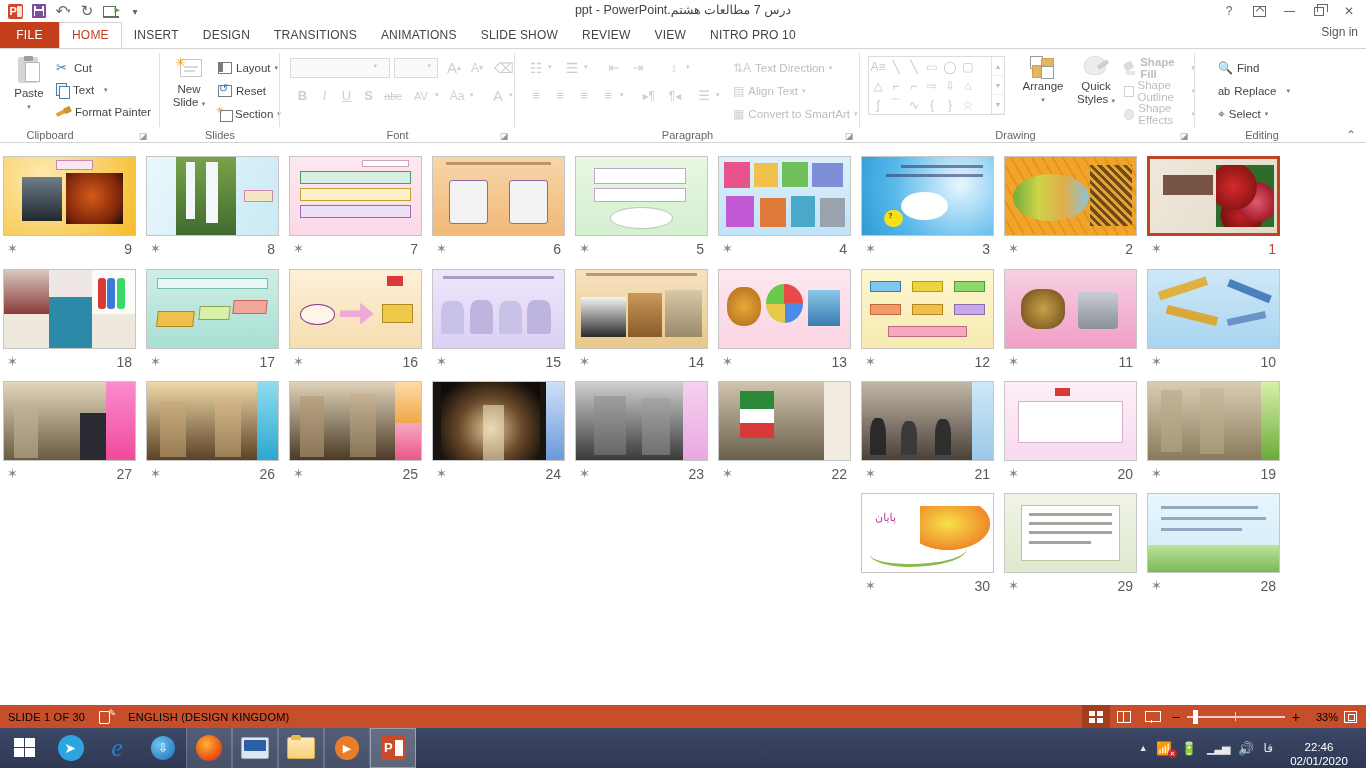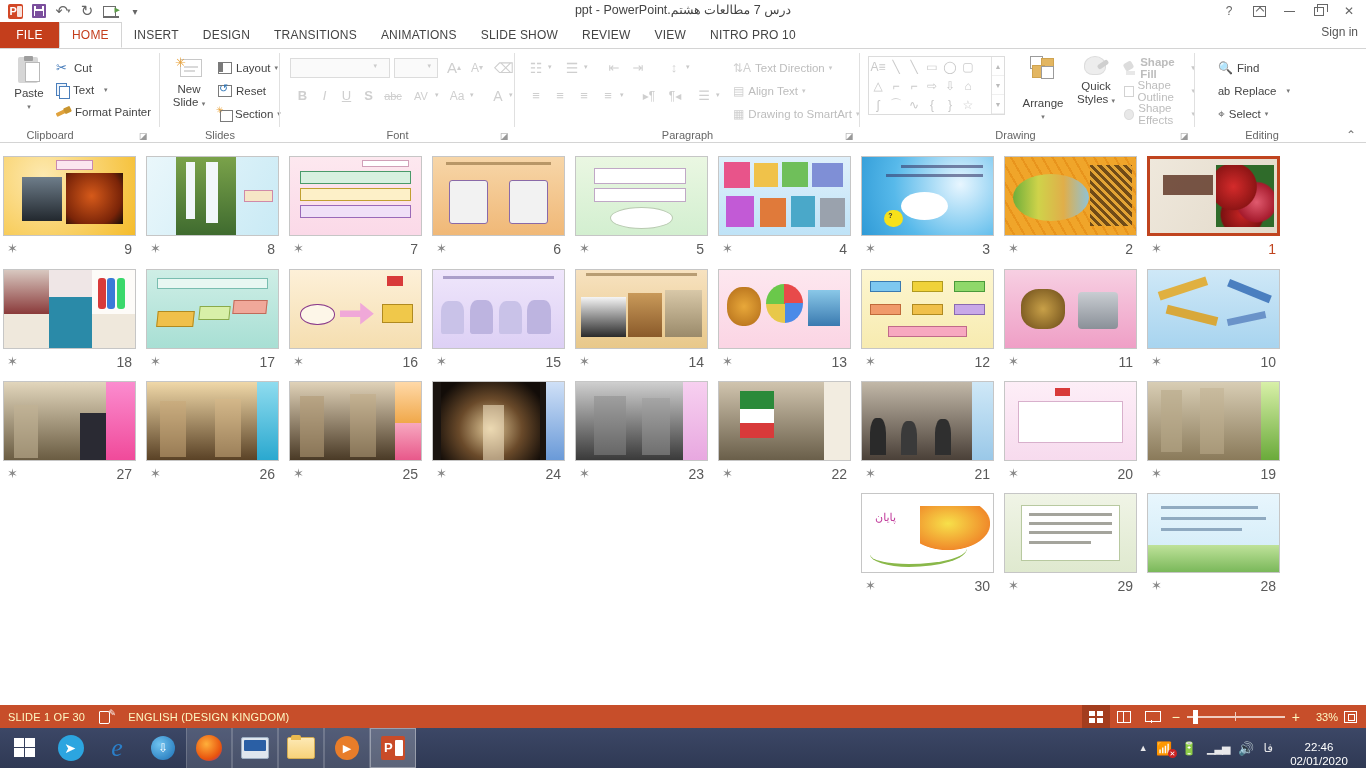--- a/index.html
+++ b/index.html
@@ -122,21 +122,21 @@
   .slidecell { position:absolute; width:143px; height:112px; }
   .thumbwrap { position:absolute; left:0; top:0; width:143px; height:88px; display:flex; align-items:center; justify-content:center; }
   .thumb { width:133px; height:80px; border:1px solid #c6c6c6; background:#fff; position:relative; overflow:hidden; }
   .slidecell.selected .thumb { border:3px solid #c0441f; }
   .metarow { position:absolute; left:0; top:88px; width:143px; height:20px; }
   .starbtn { position:absolute; left:9px; top:0px; font-size:13px; color:#8a8a8a; line-height:18px; }
   .slidenum { position:absolute; right:9px; top:0px; font-size:14px; color:#5a5a5a; line-height:18px; }
   .slidecell.selected .slidenum { color:#c0441f; }
 
   
-  .statusbar { position:absolute; left:0; top:705px; width:1366px; height:23px; background:#c74e2a; color:#fef9c3; }
+  .statusbar { position:absolute; left:0; top:705px; width:1366px; height:23px; background:#c74e2a; color:#000000; }
   .sb-left { position:absolute; left:8px; top:0; height:23px; display:flex; align-items:center; gap:14px; font-size:11px; letter-spacing:.2px;}
   .sb-right { position:absolute; right:4px; top:0; height:23px; display:flex; align-items:center; gap:0px; }
   .viewbtn { width:28px; height:23px; display:flex; align-items:center; justify-content:center; }
   .viewbtn.active { background:#a33d1e; }
   .vb-normal { width:14px; height:12px; display:grid; grid-template-columns:6px 6px; grid-template-rows:5px 5px; gap:2px;}
   .vb-normal i { background:#fff; display:block; }
   .vb-reading { width:14px; height:12px; border:1.5px solid #fff; position:relative;}
   .vb-reading:after { content:""; position:absolute; left:5px; top:-1px; width:1.5px; height:12px; background:#fff;}
   .vb-show { width:14px; height:12px; position:relative;}
   .vb-show:before { content:""; position:absolute; left:0; top:0; width:14px; height:9px; border:1.5px solid #fff;}
@@ -356,21 +356,21 @@
         <span>Text Direction</span>
         <span class="arrowdn dim">▾</span>
       </div>
       <div class="smallitem dim" style="position:absolute; left:218px; top:31px;">
         <span style="font-size:12px; color:#cfcfcf">▤</span>
         <span>Align Text</span>
         <span class="arrowdn dim">▾</span>
       </div>
       <div class="smallitem dim" style="position:absolute; left:218px; top:54px;">
         <span style="font-size:12px; color:#cfcfcf">▦</span>
-        <span>Drawing to SmartArt</span>
+        <span>Convert to SmartArt</span>
         <span class="arrowdn dim">▾</span>
       </div>
 
       <div class="glabel">Paragraph</div>
       <div class="dlgl" style="right:6px;">◪</div>
       <div class="divider"></div>
     </div>
 
     <div class="grp" style="left:860px; width:335px;">
       <div class="shapegrid" style="left:8px; top:7px; width:137px; height:59px;">
@@ -405,21 +405,21 @@
         </div>
       </div>
 
       <div class="bigbtn" style="position:absolute; left:158px; top:7px; width:50px;">
         <div class="i-arrange">
           <div class="sq" style="left:0; top:0;"></div>
           <div class="sq f" style="left:11px; top:2px;"></div>
           <div class="sq f" style="left:2px; top:9px;"></div>
           <div class="sq" style="left:11px; top:10px;"></div>
         </div>
-        <span style="margin-top:17px">Arrange</span>
+        <span style="margin-top:0">Arrange</span>
         <span class="arrowdn">▾</span>
       </div>
 
       <div class="bigbtn" style="position:absolute; left:212px; top:7px; width:48px;">
         <div class="i-quick">
             <div class="blob"></div>
             <div class="brsh"></div>
           </div>
         <span>Quick</span>
         <span><span>Styles</span> <span class="arrowdn">▾</span></span>

